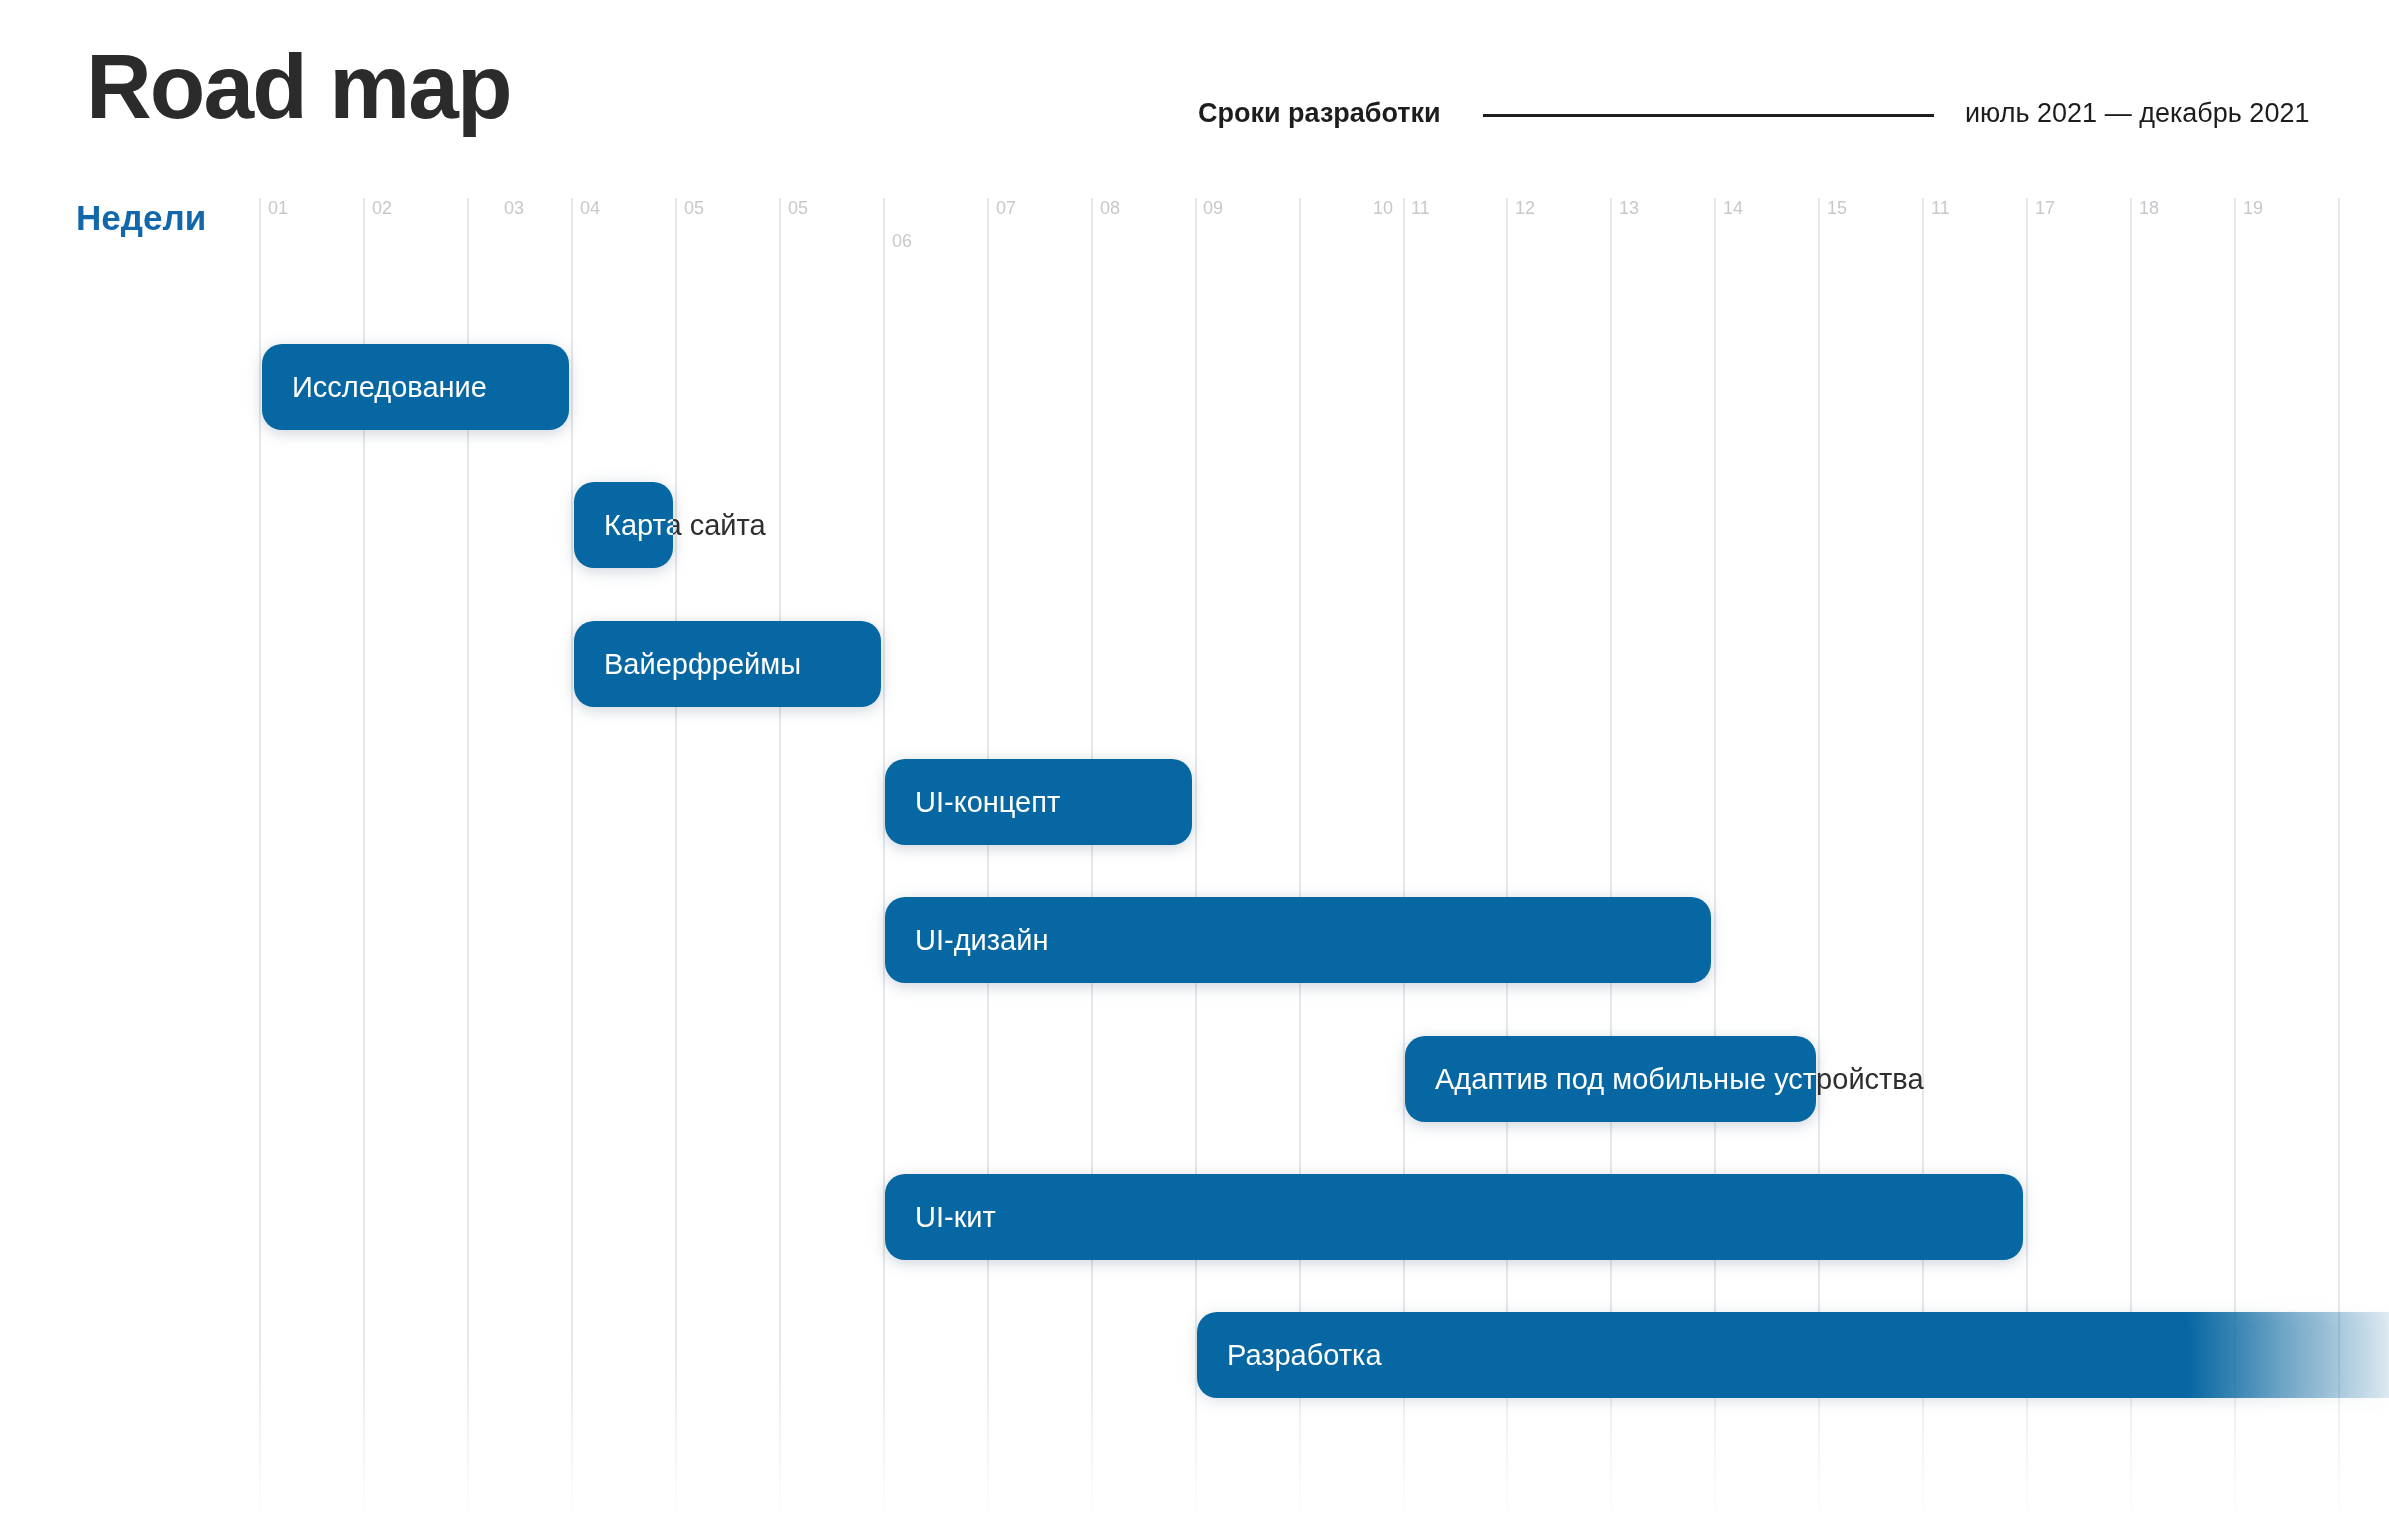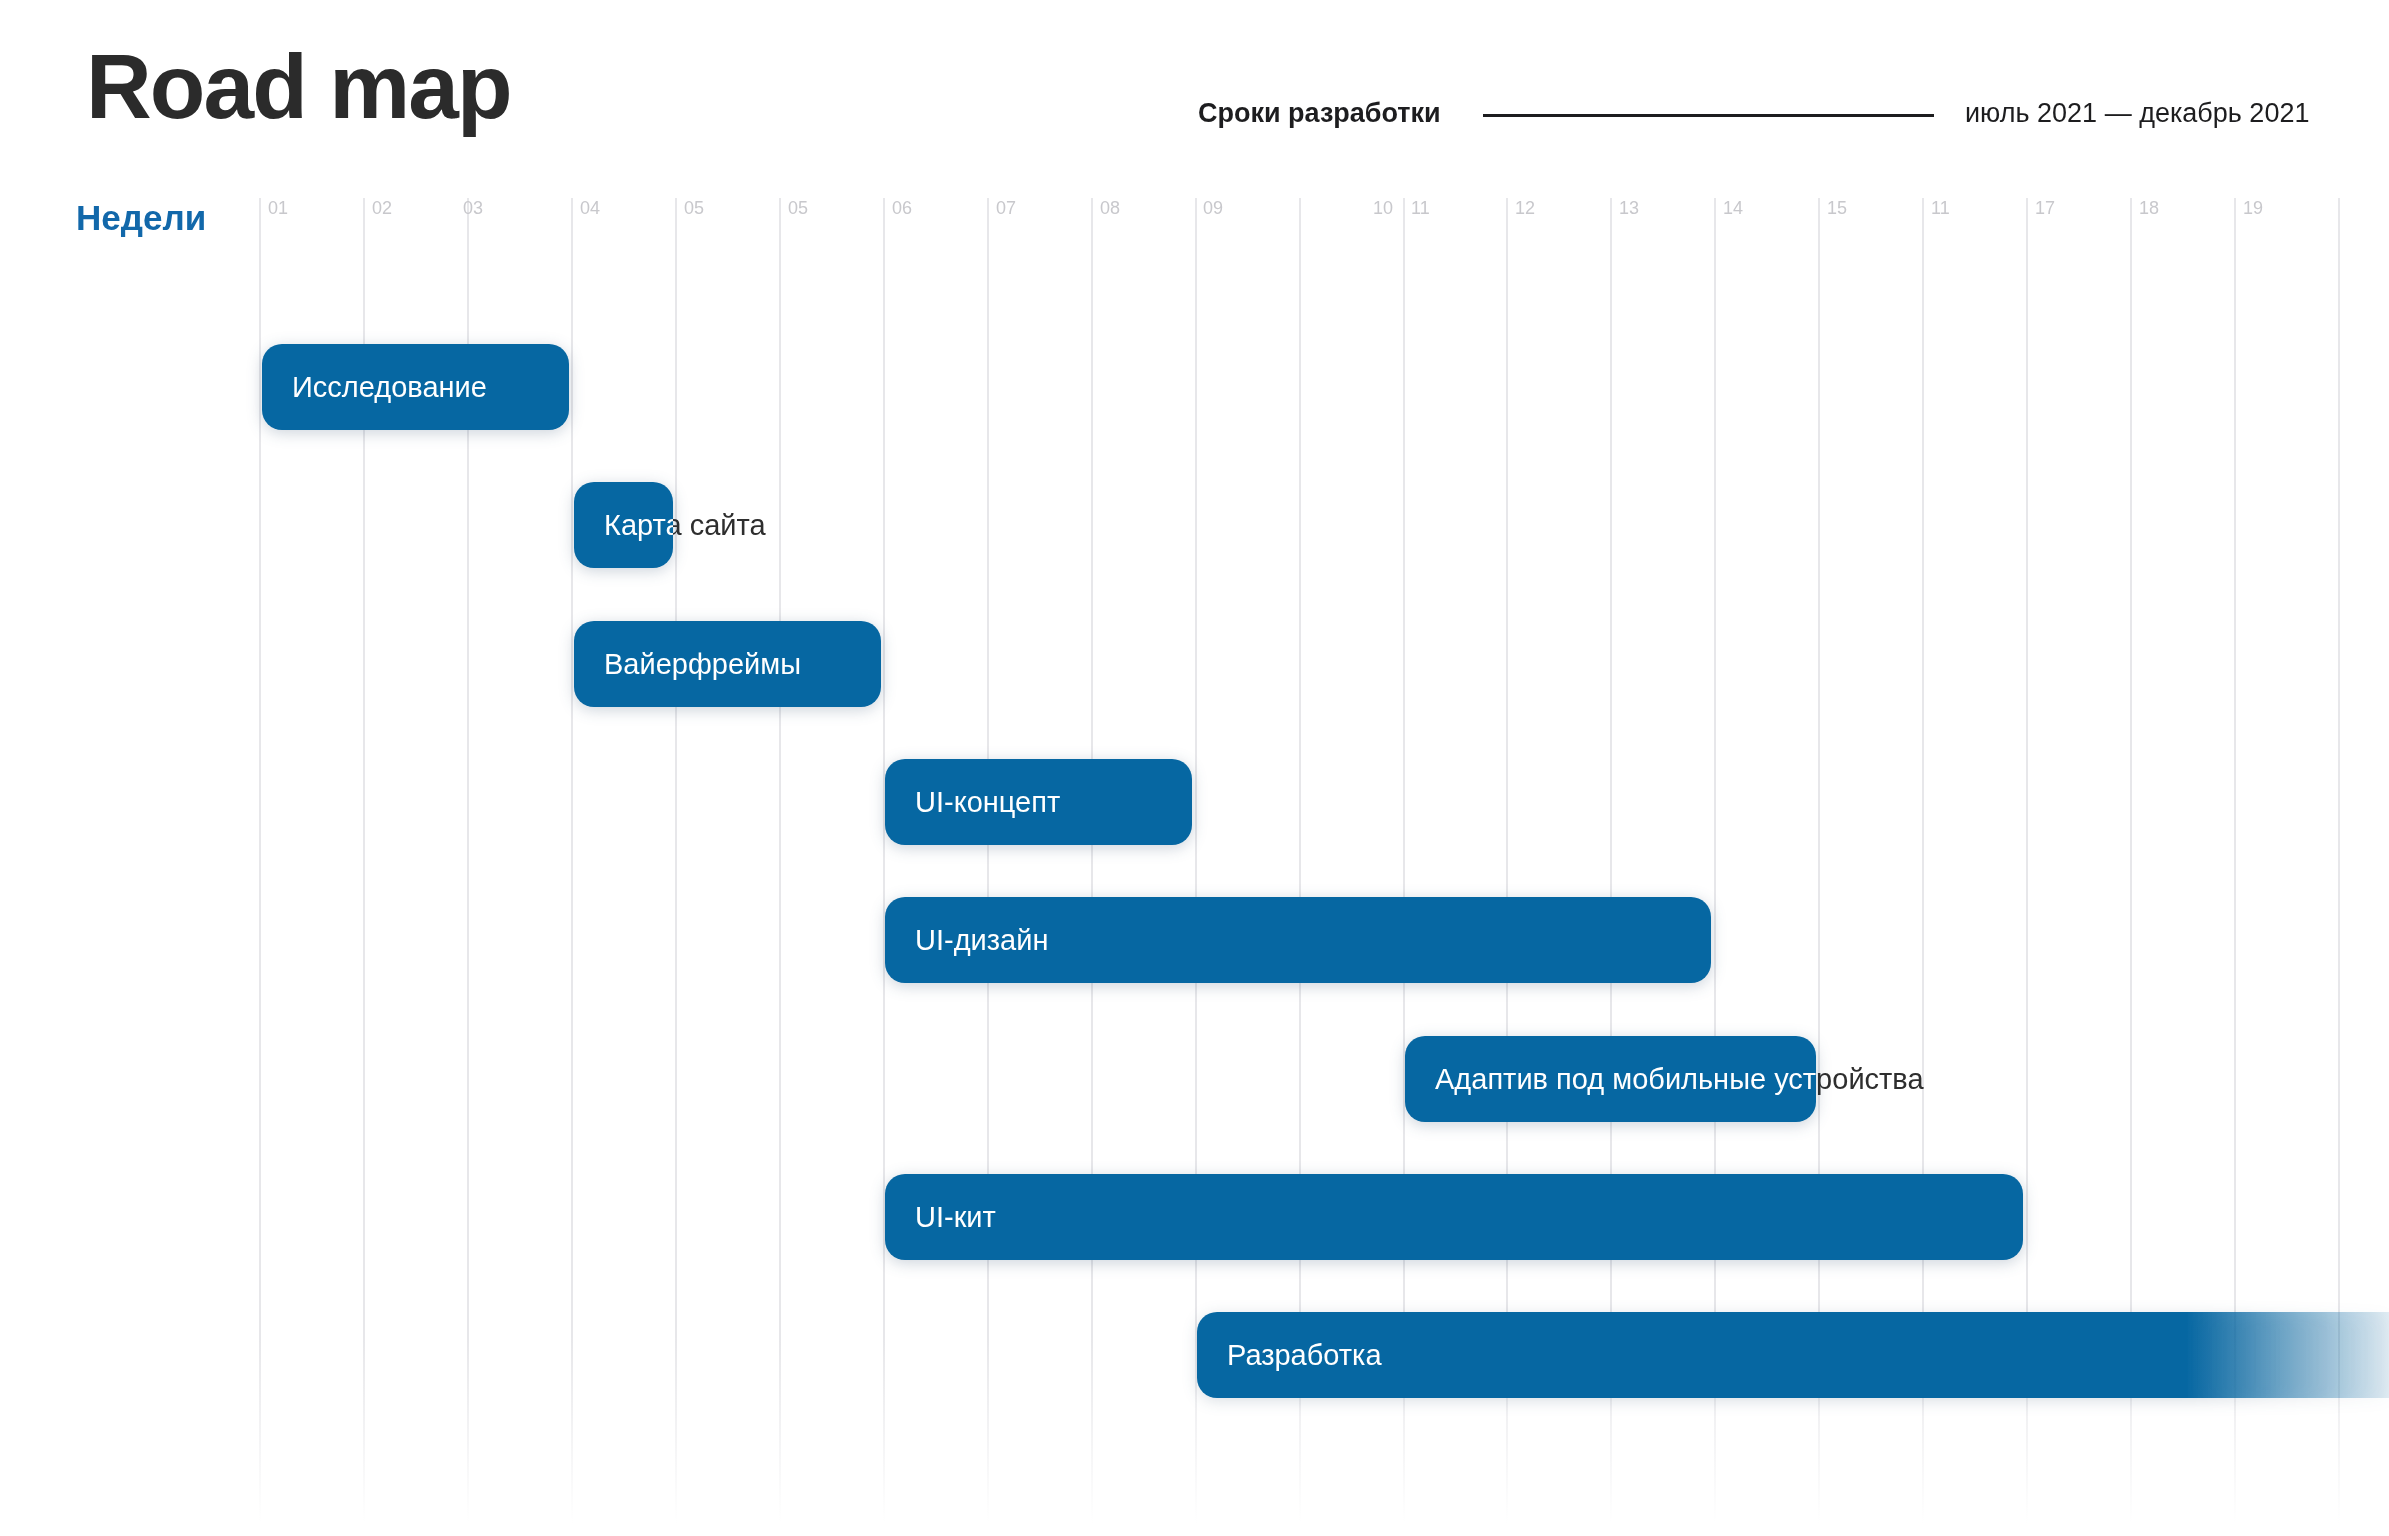--- a/index.html
+++ b/index.html
@@ -118,29 +118,29 @@
 <div class="legend-period">июль 2021 — декабрь 2021</div>
 
 <div class="gantt-chart">
   <div class="axis-label">Недели</div>
 
 <div class="grid-line" style="left: 259px;"></div>
     <div class="week-label" style="left: 268px;">01</div>
     <div class="grid-line" style="left: 363px;"></div>
     <div class="week-label" style="left: 372px;">02</div>
     <div class="grid-line" style="left: 467px;"></div>
-    <div class="week-label" style="left: 463px;">03</div>
+    <div class="week-label" style="left: 504px;">03</div>
     <div class="grid-line" style="left: 571px;"></div>
     <div class="week-label" style="left: 580px;">04</div>
     <div class="grid-line" style="left: 675px;"></div>
     <div class="week-label" style="left: 684px;">05</div>
     <div class="grid-line" style="left: 779px;"></div>
     <div class="week-label" style="left: 788px;">05</div>
     <div class="grid-line" style="left: 883px;"></div>
-    <div class="week-label" style="left: 892px;">06</div>
+    <div class="week-label" style="left: 892px; margin-top: 33px;">06</div>
     <div class="grid-line" style="left: 987px;"></div>
     <div class="week-label" style="left: 996px;">07</div>
     <div class="grid-line" style="left: 1091px;"></div>
     <div class="week-label" style="left: 1100px;">08</div>
     <div class="grid-line" style="left: 1195px;"></div>
     <div class="week-label" style="left: 1203px;">09</div>
     <div class="grid-line" style="left: 1299px;"></div>
     <div class="week-label" style="left: 1373px;">10</div>
     <div class="grid-line" style="left: 1403px;"></div>
     <div class="week-label" style="left: 1411px;">11</div>

